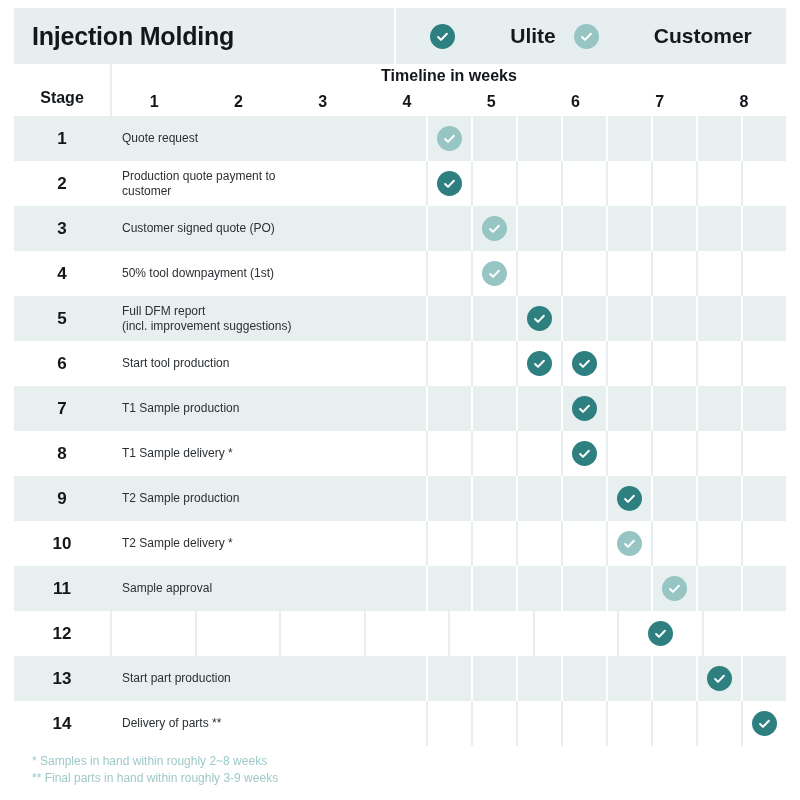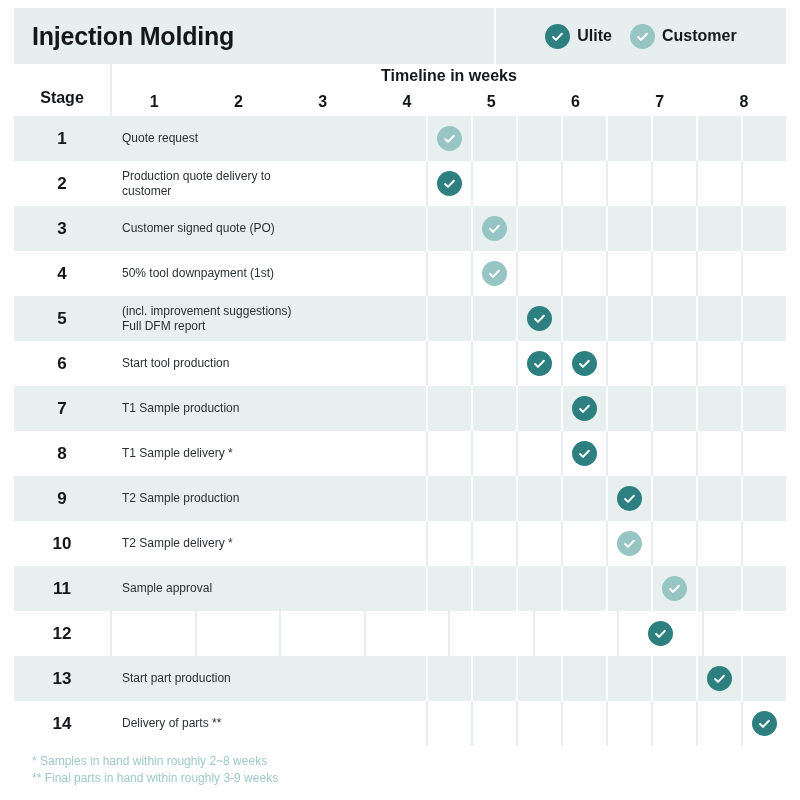--- a/index.html
+++ b/index.html
@@ -23,21 +23,21 @@
     padding: 8px 14px 0 14px;
   }
 
   
   .header-band {
     display: flex;
     height: 56px;
     background: #e6eeef;
   }
   .header-title-cell {
-    width: 480px;
+    width: 380px;
     display: flex;
     align-items: center;
     padding-left: 18px;
     box-sizing: border-box;
   }
   .header-title {
     font-size: 25px;
     font-weight: bold;
     color: #13161a;
     letter-spacing: -0.2px;
@@ -51,24 +51,25 @@
     gap: 18px;
     border-left: 2px solid #ffffff;
     box-sizing: border-box;
   }
   .legend-item {
     display: flex;
     align-items: center;
     gap: 7px;
   }
   .legend-label {
-    font-size: 16px;
+    font-size: 21px;
     font-weight: bold;
     color: #15181c;
     white-space: nowrap;
+    margin-left: 48px;
   }
 
   
   .check {
     width: 25px;
     height: 25px;
     border-radius: 50%;
     display: inline-flex;
     align-items: center;
     justify-content: center;
@@ -254,21 +255,21 @@
           <div class="wk"></div>
           <div class="wk"></div>
           <div class="wk"></div>
           <div class="wk"></div>
         </div>
       </div>
       <div class="row">
         <div class="cell-stage">2</div>
         <div class="cell-desc">
           <div>
-            <span>Production quote delivery to</span>
+            <span>Production quote payment to</span>
             <span>customer</span>
           </div>
         </div>
         <div class="weeks">
           <div class="wk">
             <span class="check dark">
               <svg width="15" height="15" viewBox="0 0 24 24" aria-hidden="true">
                 <path d="M5 12.8 L9.6 17.4 L19 7.6" fill="none" stroke="#ffffff" stroke-width="3.2" stroke-linecap="round" stroke-linejoin="round"></path>
               </svg>
             </span>
@@ -327,22 +328,22 @@
           <div class="wk"></div>
           <div class="wk"></div>
           <div class="wk"></div>
           <div class="wk"></div>
         </div>
       </div>
       <div class="row alt">
         <div class="cell-stage">5</div>
         <div class="cell-desc">
           <div>
+            <span>Full DFM report</span>
             <span>(incl. improvement suggestions)</span>
-            <span>Full DFM report</span>
           </div>
         </div>
         <div class="weeks">
           <div class="wk"></div>
           <div class="wk"></div>
           <div class="wk">
             <span class="check dark">
               <svg width="15" height="15" viewBox="0 0 24 24" aria-hidden="true">
                 <path d="M5 12.8 L9.6 17.4 L19 7.6" fill="none" stroke="#ffffff" stroke-width="3.2" stroke-linecap="round" stroke-linejoin="round"></path>
               </svg>

